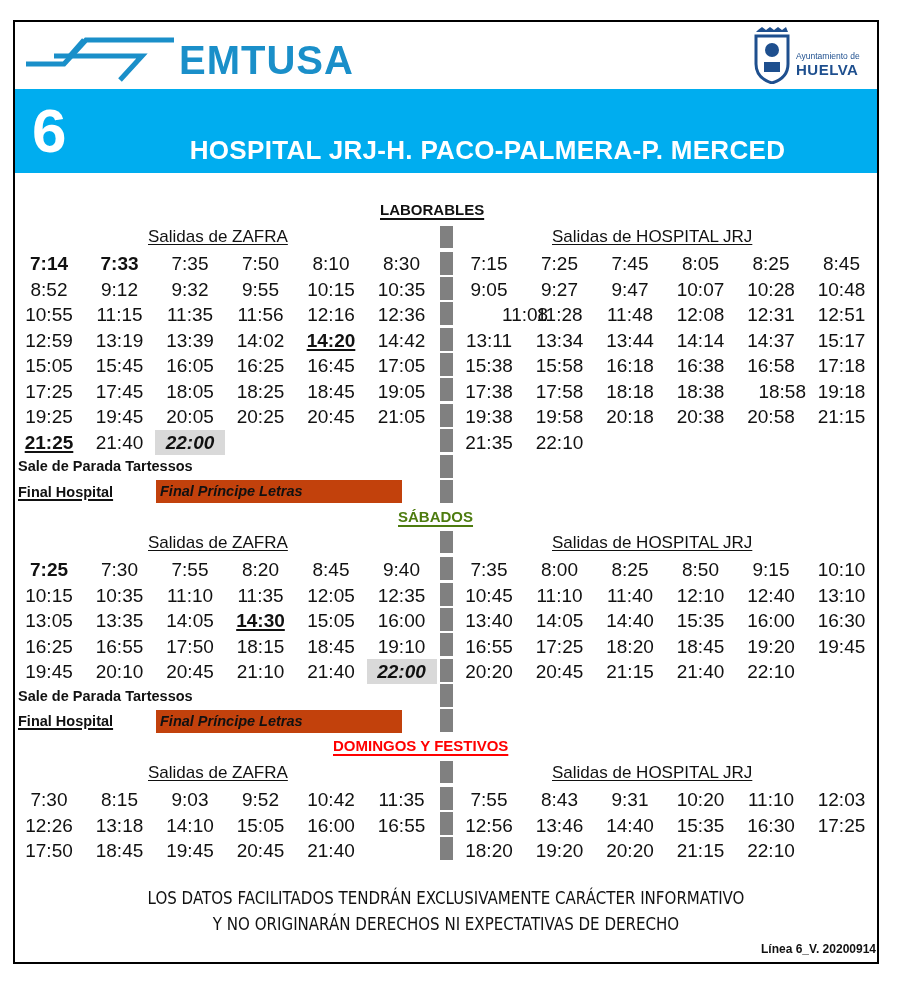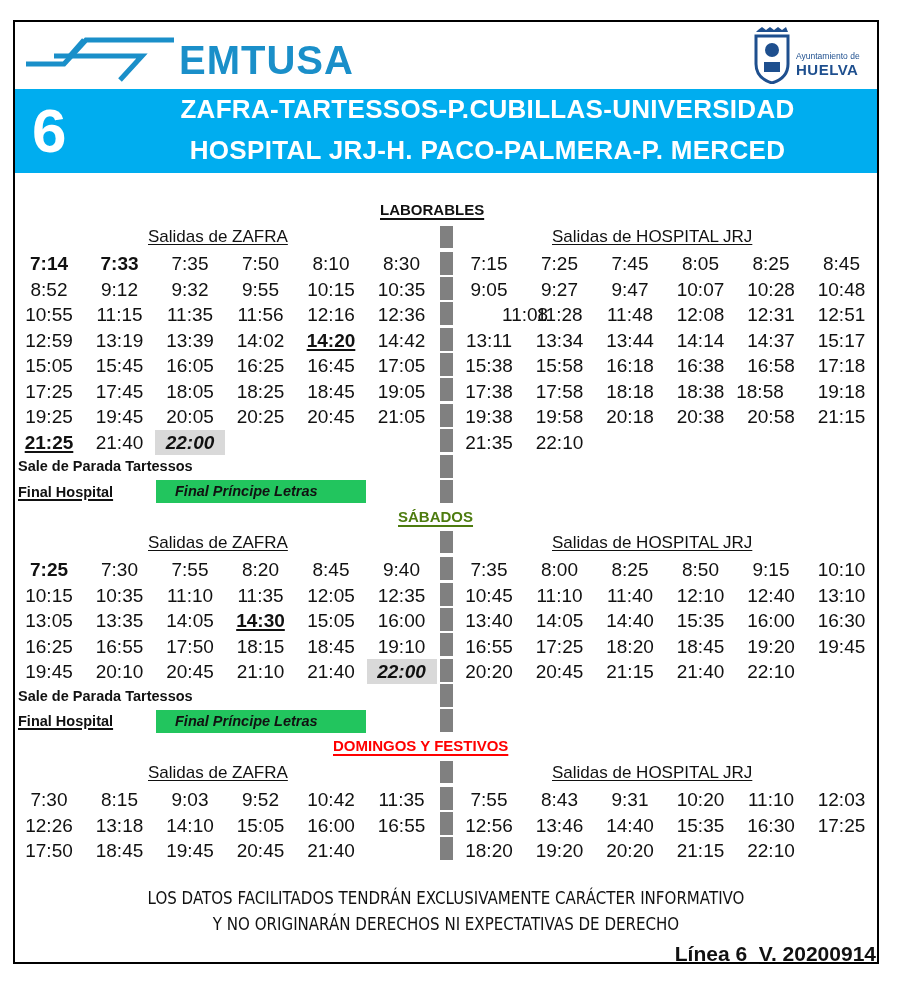--- a/index.html
+++ b/index.html
@@ -63,29 +63,29 @@
   }
   .cell.bold { font-weight: bold; }
   .cell.ul { text-decoration: underline; text-underline-offset: 2px; text-decoration-thickness: 1.5px; }
   .cell.hl { background: #d9d9d9; font-style: italic; font-weight: bold; }
 
   .note {
     position: absolute; font-size: 14.5px; font-weight: bold; white-space: nowrap;
   }
   .note.ul { text-decoration: underline; text-decoration-thickness: 1.5px; text-underline-offset: 2px; }
   .note.hl {
-    background: #22c55e; font-style: italic; padding-left: 19px; width: 210px; height: 23px; line-height: 23px;
+    background: #c2410c; font-style: italic; padding-left: 4px; width: 246px; height: 23px; line-height: 23px;
   }
 
   .disclaimer {
     position: absolute; left: 15px; width: 862px; text-align: center; font-size: 17.5px;
     font-family: "DejaVu Sans", sans-serif; transform: scaleX(0.86); transform-origin: center; white-space: nowrap;
   }
   .version {
-    position: absolute; right: 21px; top: 942px; font-size: 21px; font-weight: bold; white-space: nowrap;
+    position: absolute; right: 21px; top: 942px; font-size: 12px; font-weight: bold; white-space: nowrap;
   }
 </style>
 </head>
 <body>
 
 <div class="frame"></div>
 
 <div class="logo-emtusa">
   <svg width="150" height="48" viewBox="0 0 150 48">
     <path d="M2 30 H40 L62 6 H150" stroke="#1a8fc9" stroke-width="5" fill="none"></path>
@@ -101,21 +101,20 @@
     <path d="M4 10 H36 V38 Q36 52 20 57 Q4 52 4 38 Z" fill="#fff" stroke="#1e4f8e" stroke-width="3"></path>
     <circle cx="20" cy="24" r="7" fill="#1e4f8e"></circle>
     <rect x="12" y="36" width="16" height="10" fill="#1e4f8e"></rect>
   </svg>
   <span class="ayto">Ayuntamiento de</span>
   <span class="city">HUELVA</span>
 </div>
 
 <div class="banner">
   <span class="line-num">6</span>
-  <span class="route1">ZAFRA-TARTESSOS-P.CUBILLAS-UNIVERSIDAD</span>
   <span class="route2">HOSPITAL JRJ-H. PACO-PALMERA-P. MERCED</span>
 </div>
 
 <div id="dividers">
     <div class="divider-seg" style="top: 226px; height: 22px;"></div>
     <div class="divider-seg" style="top: 252px; height: 23px;"></div>
     <div class="divider-seg" style="top: 277px; height: 23px;"></div>
     <div class="divider-seg" style="top: 302px; height: 23px;"></div>
     <div class="divider-seg" style="top: 328px; height: 23px;"></div>
     <div class="divider-seg" style="top: 353px; height: 23px;"></div>
@@ -251,21 +250,21 @@
       <span class="cell" style="left: 141px;">16:18</span>
       <span class="cell" style="left: 211.5px;">16:38</span>
       <span class="cell" style="left: 282px;">16:58</span>
       <span class="cell" style="left: 352.5px;">17:18</span>
     </div>
     <div class="row" style="top: 127.5px;">
       <span class="cell" style="left: 0px;">17:38</span>
       <span class="cell" style="left: 70.5px;">17:58</span>
       <span class="cell" style="left: 141px;">18:18</span>
       <span class="cell" style="left: 211.5px;">18:38</span>
-      <span class="cell" style="left: 271px;">18:58</span>
+      <span class="cell" style="left: 282px; text-align: right;">18:58</span>
       <span class="cell" style="left: 352.5px;">19:18</span>
     </div>
     <div class="row" style="top: 153px;">
       <span class="cell" style="left: 0px;">19:38</span>
       <span class="cell" style="left: 70.5px;">19:58</span>
       <span class="cell" style="left: 141px;">20:18</span>
       <span class="cell" style="left: 211.5px;">20:38</span>
       <span class="cell" style="left: 282px;">20:58</span>
       <span class="cell" style="left: 352.5px;">21:15</span>
     </div>

